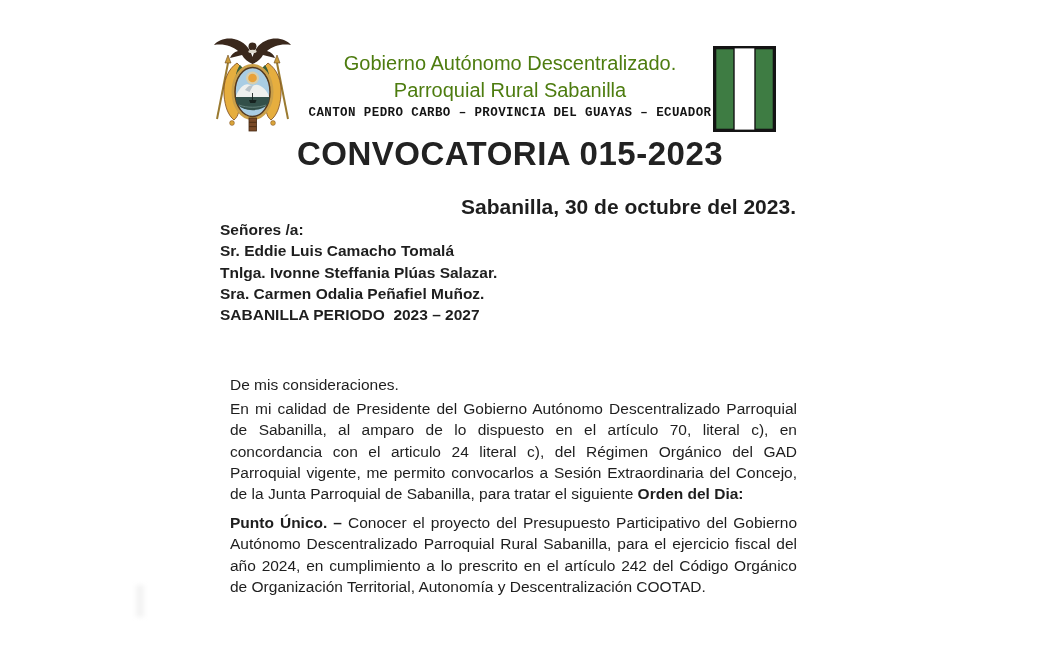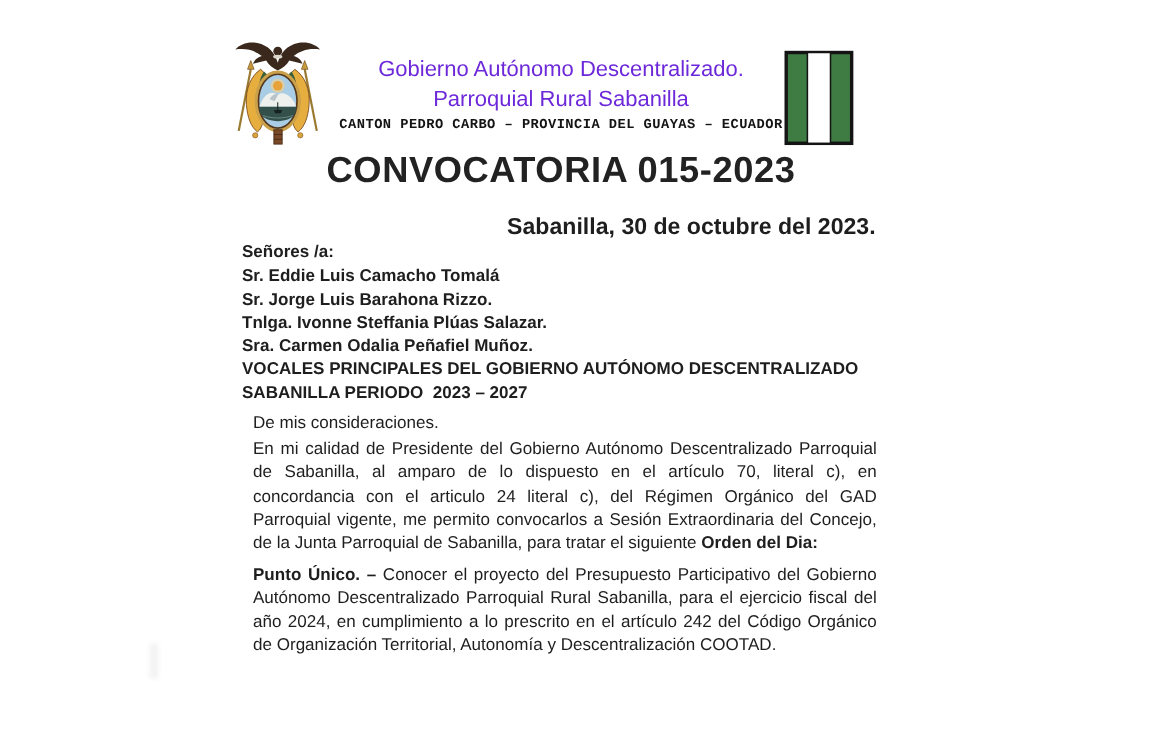--- a/index.html
+++ b/index.html
@@ -8,21 +8,21 @@
   .scan-page { position:relative; width:1054px; height:667px; background:#ffffff; overflow:hidden; }
 
   
   .scan-smudge { position:absolute; left:136px; top:585px; width:8px; height:32px;
                  background:#f3f3f3; filter:blur(2px); }
 
   .emblem { position:absolute; left:204px; top:33px; }
   .flag   { position:absolute; left:713px; top:46px; }
 
   .org-block { position:absolute; left:0; top:50px; width:1020px; text-align:center; }
-  .org-line1, .org-line2 { font-size:20px; line-height:27px; color:#6d28d9; }
+  .org-line1, .org-line2 { font-size:20px; line-height:27px; color:#4d7c0f; }
   .org-line3 { font-family:Liberation Mono, monospace; font-weight:bold; font-size:12.5px;
                letter-spacing:0.4px; margin-top:2px; color:#141414; }
 
   .doc-title { position:absolute; left:0; top:135px; width:1020px; text-align:center;
                font-size:33px; font-weight:700; letter-spacing:0.5px; color:#222; }
 
   .dateline { position:absolute; left:230px; top:195px; width:566px; text-align:right;
               font-size:21px; font-weight:bold; }
 
   .recipients { position:absolute; left:220px; top:219px; font-size:15.5px; font-weight:bold;
@@ -99,24 +99,22 @@
     <rect x="42" y="2.6" width="18.4" height="80.8" fill="#3e7c43" stroke="#141414" stroke-width="1.4"></rect>
   </svg>
 
   <div class="doc-title">CONVOCATORIA 015-2023</div>
 
   <div class="dateline">Sabanilla, 30 de octubre del 2023.</div>
 
   <div class="recipients">
     <div>Señores /a:</div>
     <div>Sr. Eddie Luis Camacho Tomalá</div>
-    <div>Sr. Jorge Luis Barahona Rizzo.</div>
     <div>Tnlga. Ivonne Steffania Plúas Salazar.</div>
     <div>Sra. Carmen Odalia Peñafiel Muñoz.</div>
-    <div>VOCALES PRINCIPALES DEL GOBIERNO AUTÓNOMO DESCENTRALIZADO</div>
     <div>SABANILLA PERIODO  2023 – 2027</div>
   </div>
 
   <div class="greeting">De mis consideraciones.</div>
 
   <p class="para para1"><span>En mi calidad de Presidente del Gobierno Autónomo Descentralizado Parroquial de Sabanilla, al amparo de lo dispuesto en el artículo 70, literal c), en concordancia con el articulo 24 literal c), del Régimen Orgánico del GAD Parroquial vigente, me permito convocarlos a Sesión Extraordinaria del Concejo, de la Junta Parroquial de Sabanilla, para tratar el siguiente </span><span class="b">Orden del Dia:</span></p>
 
   <p class="para para2"><span class="b">Punto Único. –</span><span> Conocer el proyecto del Presupuesto Participativo del Gobierno Autónomo Descentralizado Parroquial Rural Sabanilla, para el ejercicio fiscal del año 2024, en cumplimiento a lo prescrito en el artículo 242 del Código Orgánico de Organización Territorial, Autonomía y Descentralización COOTAD.</span></p>
 
 </div>

